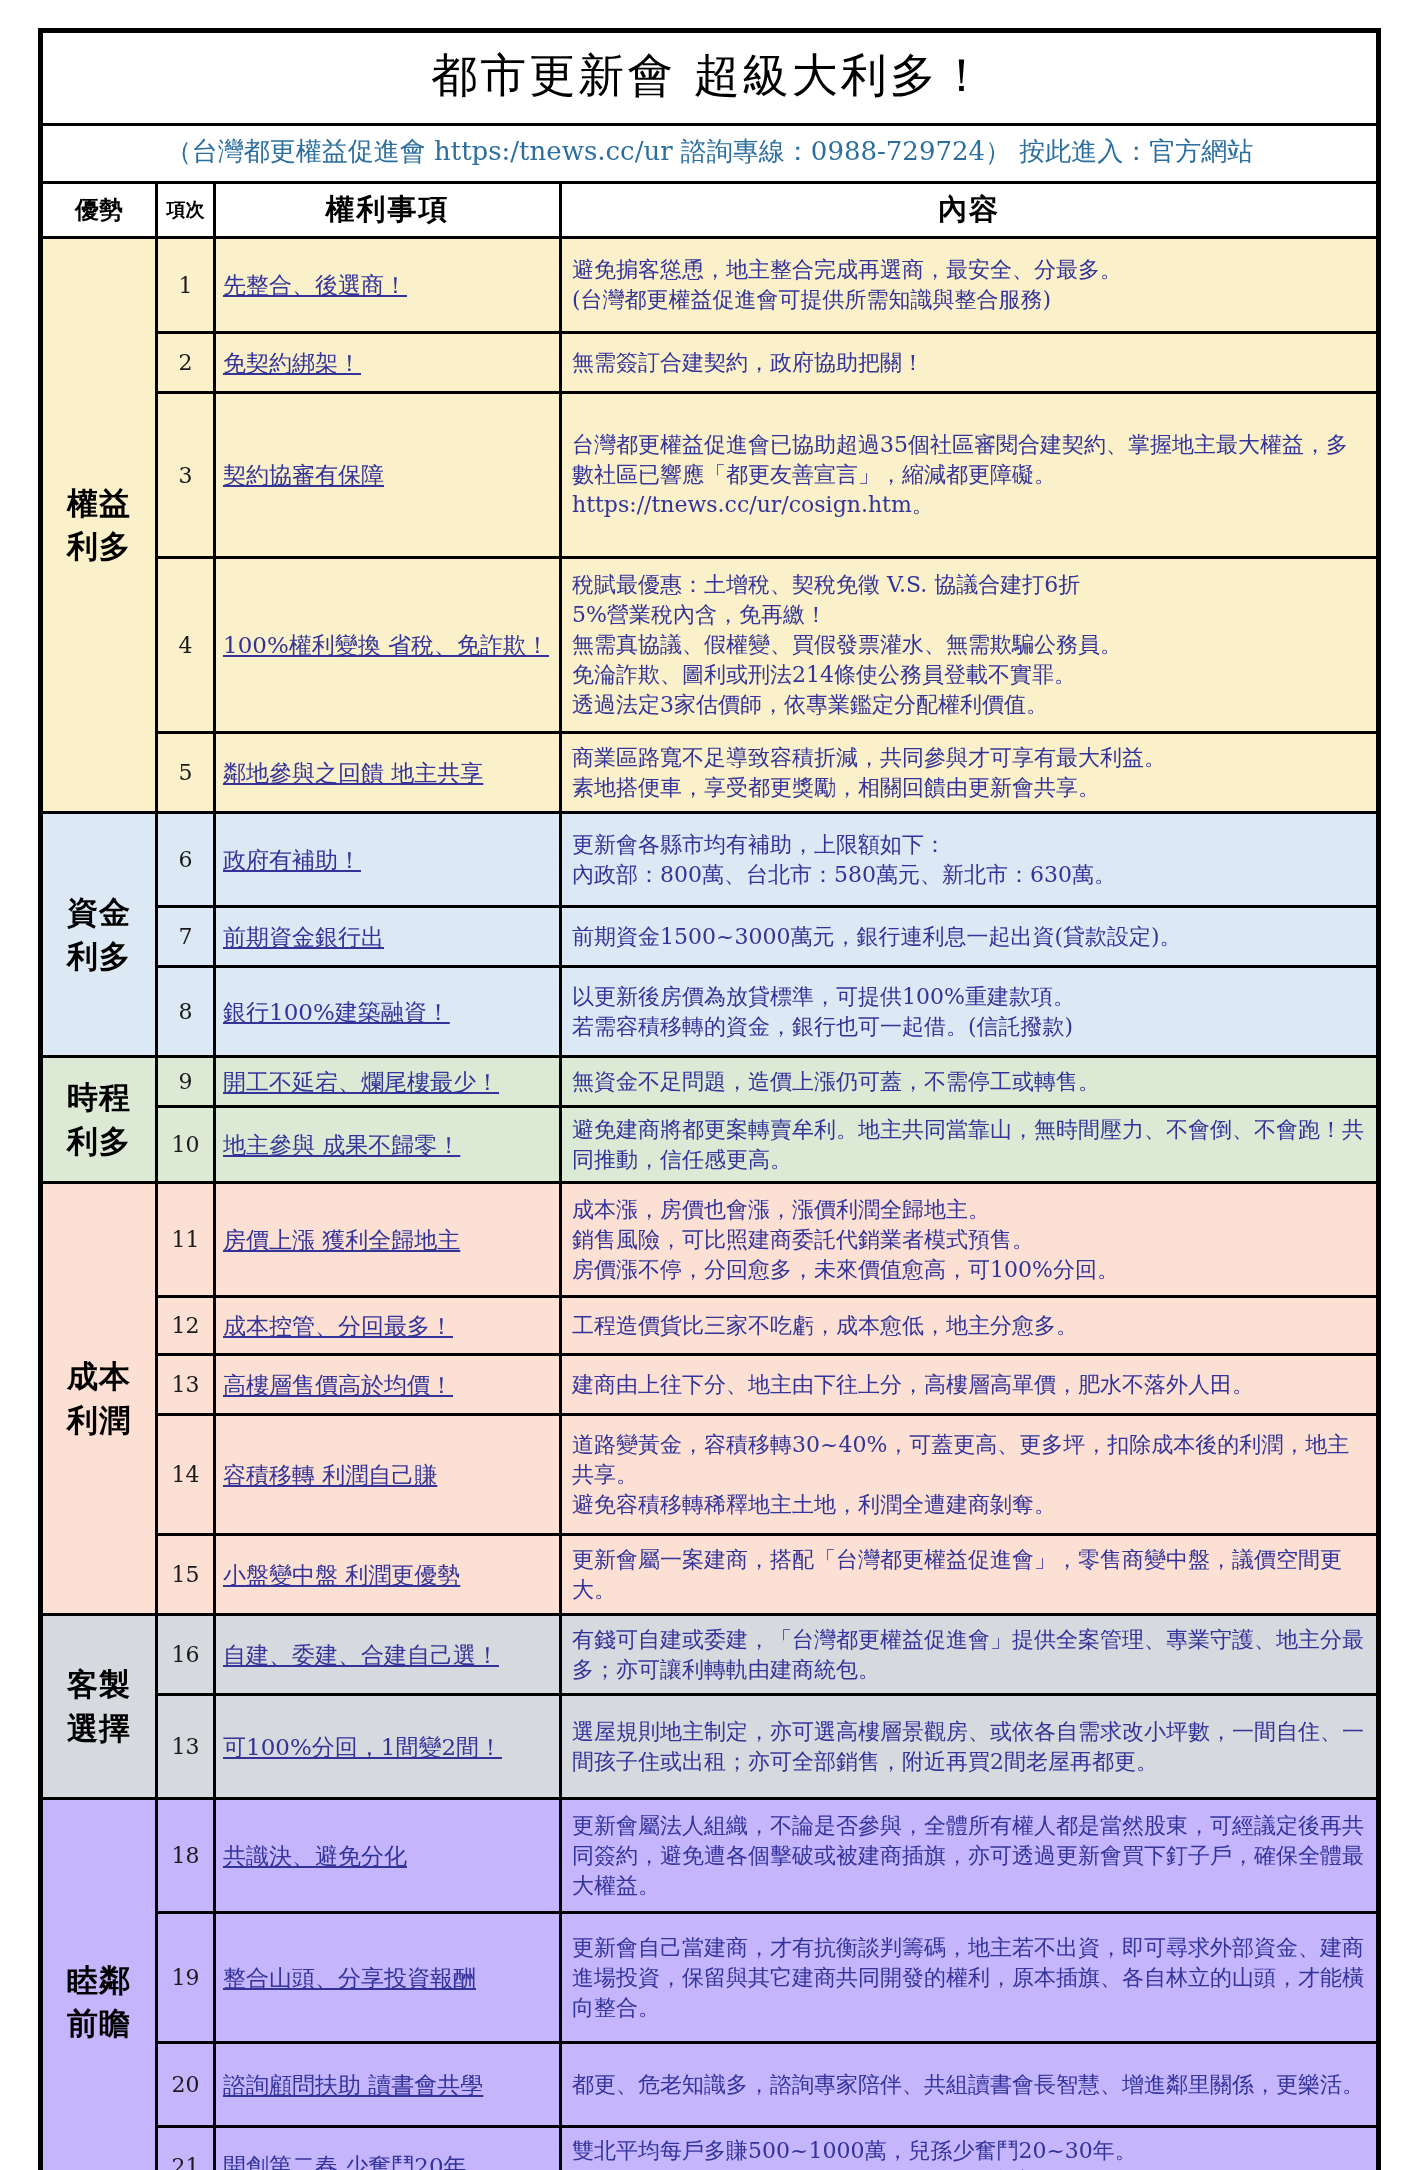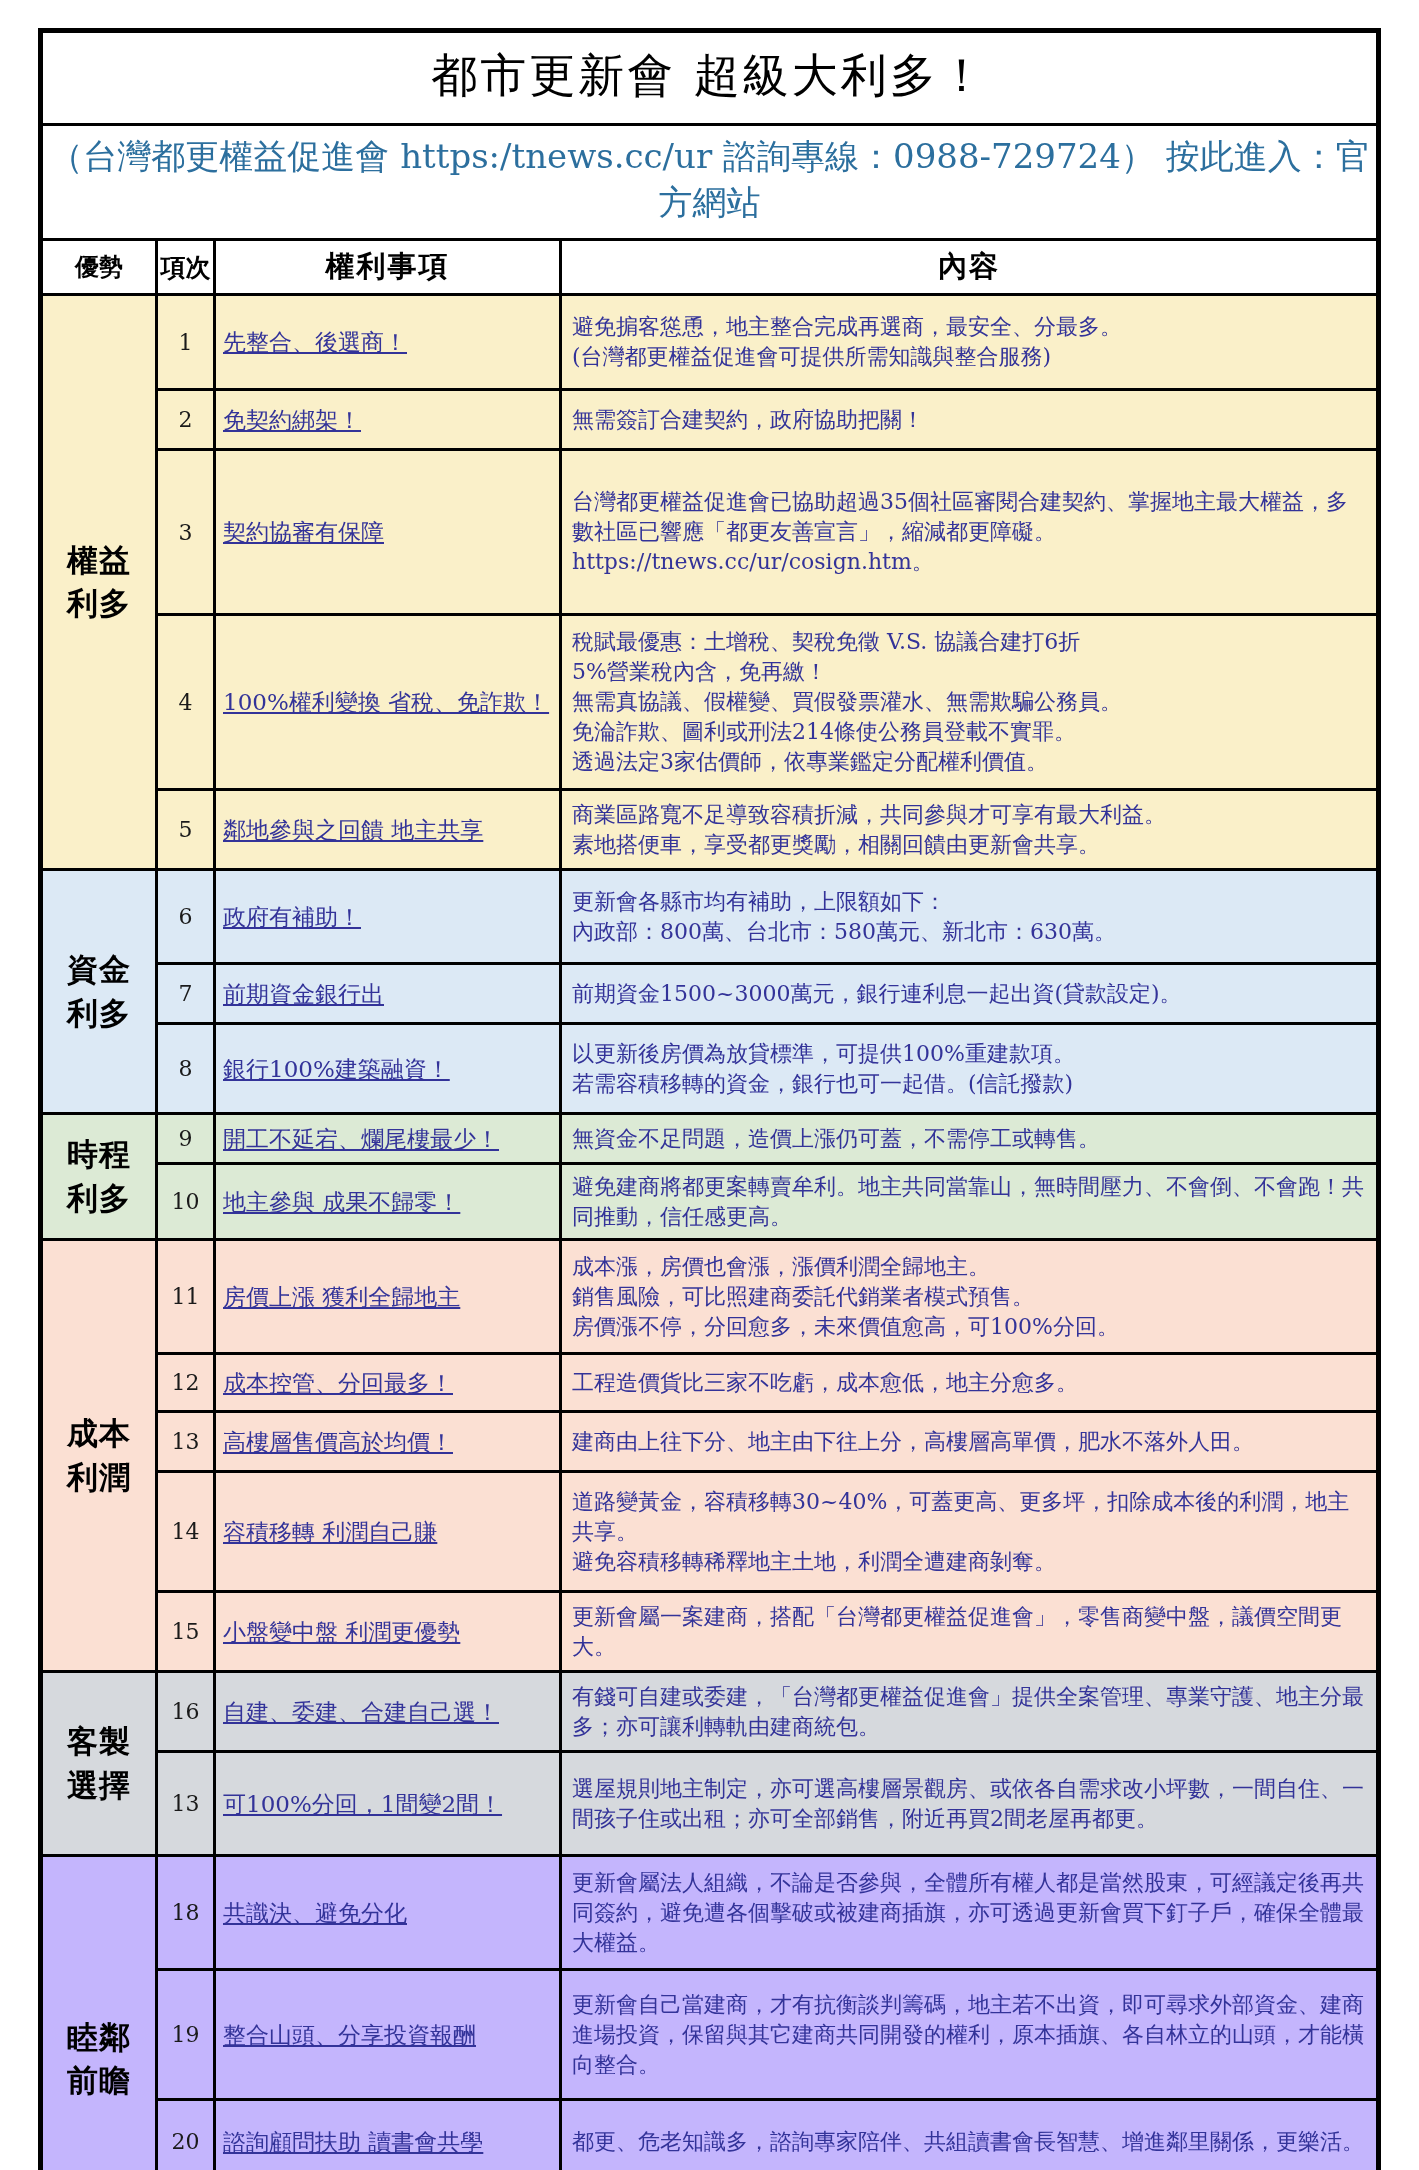--- a/index.html
+++ b/index.html
@@ -2,24 +2,24 @@
 <html><head>
 <meta charset="utf-8">
 <style>
   * { box-sizing: border-box; }
   html,body { margin:0; padding:0; background:#ffffff; }
   body { font-family:"DejaVu Serif","Liberation Serif",serif; color:#000; }
   .sheet { width:1419px; padding:28px 38px 30px 38px; background:#fff; }
   table.benefits { width:100%; border-collapse:collapse; table-layout:fixed; border:5px solid #000; }
   td, th { border:3px solid #000; vertical-align:middle; overflow:hidden; }
   .title-cell { text-align:center; font-size:46px; letter-spacing:3px; padding:12px 4px 16px 4px; color:#000; font-weight:normal; }
-  .subtitle-cell { text-align:center; font-size:34px; padding:8px 4px 12px 4px; color:#2C6F9E; cursor:pointer; }
+  .subtitle-cell { text-align:center; font-size:26px; padding:8px 4px 12px 4px; color:#2C6F9E; cursor:pointer; }
   th { font-weight:bold; padding:6px 2px; color:#000; background:#fff; }
   .h-adv { font-size:24px; }
-  .h-no { font-size:25px; }
+  .h-no { font-size:19px; }
   .h-item { font-size:29px; letter-spacing:2px; }
   .h-content { font-size:29px; letter-spacing:2px; }
   .group-cell { text-align:center; font-weight:bold; font-size:31px; line-height:1.4; white-space:pre-line; color:#000; letter-spacing:1px; }
   .no-cell { text-align:center; font-size:22px; color:#1a1a1a; }
   .item-cell { font-size:23px; color:#333399; padding:4px 4px 4px 7px; line-height:30px;text-decoration:underline; }
   .content-cell { font-size:22px; color:#333399; padding:6px 8px 6px 10px; line-height:30px; white-space:pre-line; }
   .url { color:#333399; text-decoration:none; display:block; cursor:pointer; }
   
   .g1 td { background:#FAF0C9; }
   .g2 td { background:#DCE9F5; }

